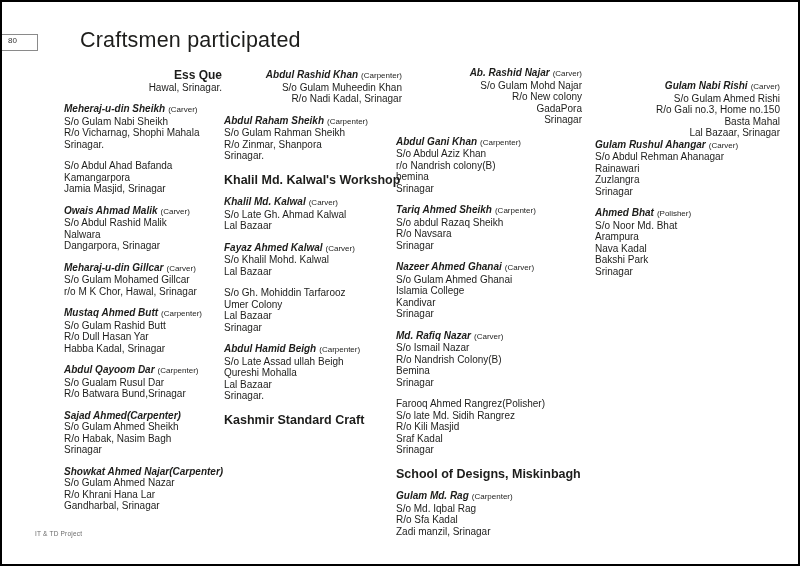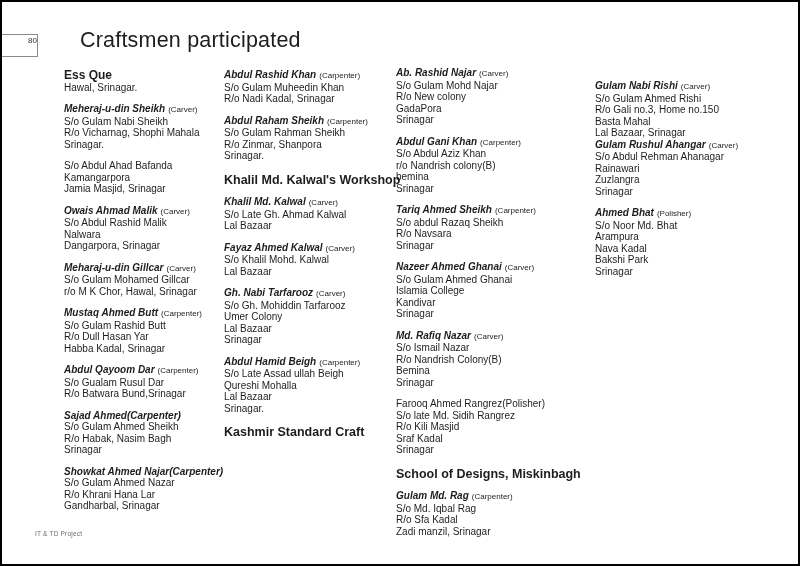--- a/index.html
+++ b/index.html
@@ -13,43 +13,43 @@
     position: absolute; left: 0; top: 0;
     width: 800px; height: 566px;
     box-sizing: border-box;
     border: 2px solid #000;
     background: #fff;
     overflow: hidden;
     color: #1d1d1b;
   }
   .page-num-box {
     position: absolute; left: 0; top: 32px;
-    width: 36px; height: 23px;
+    width: 36px; height: 17px;
     box-sizing: border-box;
     border: 1px solid #8a8a8a;
     border-left: none;
     font-size: 8px; line-height: 12px;
-    text-align: right; padding-right: 0;
+    text-align: right; padding-right: 20px;
     color: #333;
   }
   .page-title {
     position: absolute; left: 78px; top: 26px;
     margin: 0;
     font-size: 21.5px; font-weight: 400;
     letter-spacing: 0.2px;
     color: #1d1d1b;
     white-space: nowrap;
   }
   .col { position: absolute; font-size: 10px; line-height: 11.5px; }
   .col-1 { left: 62px;  top: 68px; width: 158px; }
   .col-2 { left: 222px; top: 67px; width: 178px; }
   .col-3 { left: 394px; top: 65px; width: 186px; }
   .col-4 { left: 593px; top: 78px; width: 185px; }
   .block { margin-top: 10px; }
-  .block:first-child { margin-top: 0; }
+  .block:first-child { margin-top: 0; text-align: right; }
   .block.tight { margin-top: 0; }
   .line, .nameline { white-space: nowrap; }
   .iname { font-style: italic; font-weight: 600; }
   .wname { font-weight: 700; font-size: 12px; }
   .pname { font-weight: 400; }
   .role  { font-size: 8px; margin-left: 3px; color: #1d1d1b; }
   .role-inline { font-style: italic; font-weight: 600; }
   .block.section {
     margin-top: 13px;
     font-weight: 700; font-size: 12.5px;
@@ -138,21 +138,20 @@
           <div class="nameline"><span class="iname">Khalil Md. Kalwal</span><span class="role">(Carver)</span></div>
           <div class="line">S/o Late Gh. Ahmad Kalwal</div>
           <div class="line">Lal Bazaar</div>
         </div>
         <div class="block person">
           <div class="nameline"><span class="iname">Fayaz Ahmed Kalwal</span><span class="role">(Carver)</span></div>
           <div class="line">S/o Khalil Mohd. Kalwal</div>
           <div class="line">Lal Bazaar</div>
         </div>
         <div class="block person">
-          <div class="nameline"><span class="iname">Gh. Nabi Tarfarooz</span><span class="role">(Carver)</span></div>
           <div class="line">S/o Gh. Mohiddin Tarfarooz</div>
           <div class="line">Umer Colony</div>
           <div class="line">Lal Bazaar</div>
           <div class="line">Srinagar</div>
         </div>
         <div class="block person">
           <div class="nameline"><span class="iname">Abdul Hamid Beigh</span><span class="role">(Carpenter)</span></div>
           <div class="line">S/o Late Assad ullah Beigh</div>
           <div class="line">Qureshi Mohalla</div>
           <div class="line">Lal Bazaar</div>

